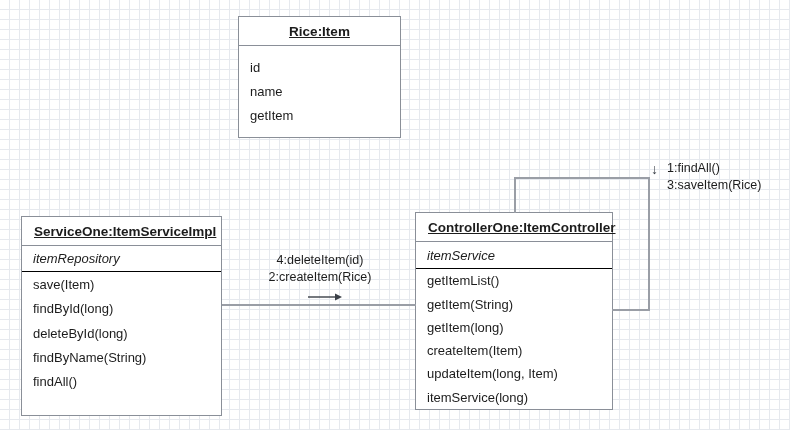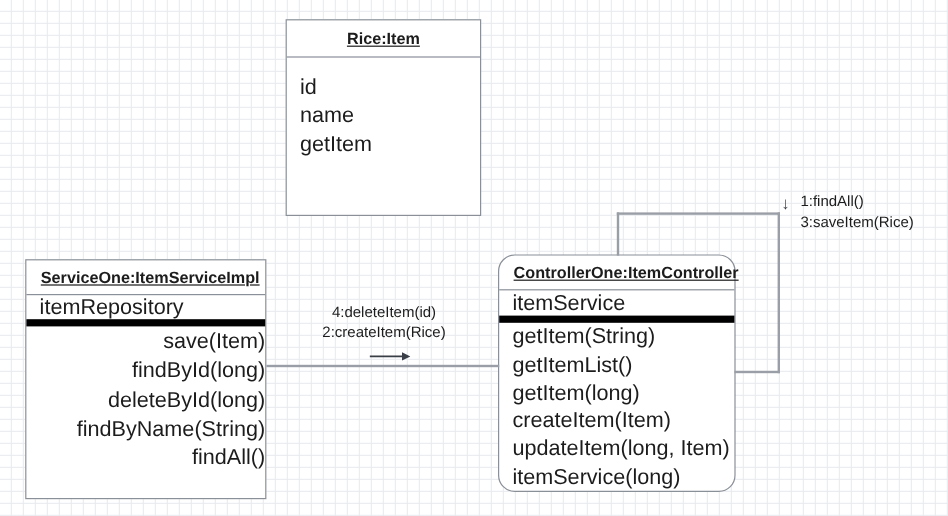--- a/index.html
+++ b/index.html
@@ -48,25 +48,25 @@
   }
   .uml-title.center { justify-content: center; }
   .uml-title.left { justify-content: flex-start; padding-left: 12px; }
 
   .uml-compartment {
     box-sizing: border-box;
     display: flex;
     flex-direction: column;
     justify-content: center;
   }
-  .uml-compartment.divided { border-bottom: 6px solid #000000; }
+  .uml-compartment.divided { border-bottom: 1px solid #000000; font-style: italic; }
 
   .uml-row {
     box-sizing: border-box;
-    font-size: 18px;
+    font-size: 13px;
     color: #1c1c1c;
     padding-left: 11px;
     display: flex;
     align-items: center;
     white-space: nowrap;
   }
 
   
   .conn {
     position: absolute;
@@ -95,51 +95,51 @@
   .arrow-right {
     position: absolute;
     display: block;
   }
 </style>
 </head>
 <body>
 
 <div id="canvas">
 
-  <div class="uml-box" style="left:238px; top:16px; width:163px; height:164px;">
+  <div class="uml-box" style="left:238px; top:16px; width:163px; height:122px;justify-content:center;">
     <div class="uml-title center" style="height:31px;">Rice:Item</div>
     <div class="uml-compartment" style="height:96px;">
       <div class="uml-row" style="height:24px;">id</div>
       <div class="uml-row" style="height:24px;">name</div>
       <div class="uml-row" style="height:24px;">getItem</div>
     </div>
   </div>
 
   <div class="uml-box" style="left:21px; top:216px; width:201px; height:200px;">
     <div class="uml-title left" style="height:29px;">ServiceOne:ItemServiceImpl</div>
     <div class="uml-compartment divided" style="height:26px;">
       <div class="uml-row" style="height:26px;">itemRepository</div>
     </div>
-    <div class="uml-compartment" style="height:122px;align-items:flex-end;">
+    <div class="uml-compartment" style="height:122px;">
       <div class="uml-row" style="height:24.5px;">save(Item)</div>
       <div class="uml-row" style="height:24.5px;">findById(long)</div>
       <div class="uml-row" style="height:24.5px;">deleteById(long)</div>
       <div class="uml-row" style="height:24.5px;">findByName(String)</div>
       <div class="uml-row" style="height:24.5px;">findAll()</div>
     </div>
   </div>
 
-  <div class="uml-box" style="left:415px; top:212px; width:198px; height:198px;border-radius:14px;">
+  <div class="uml-box" style="left:415px; top:212px; width:198px; height:198px;">
     <div class="uml-title left" style="height:29px;">ControllerOne:ItemController</div>
     <div class="uml-compartment divided" style="height:27px;">
       <div class="uml-row" style="height:27px;">itemService</div>
     </div>
     <div class="uml-compartment" style="height:140px;">
+      <div class="uml-row" style="height:23.5px;">getItemList()</div>
       <div class="uml-row" style="height:23.5px;">getItem(String)</div>
-      <div class="uml-row" style="height:23.5px;">getItemList()</div>
       <div class="uml-row" style="height:23.5px;">getItem(long)</div>
       <div class="uml-row" style="height:23.5px;">createItem(Item)</div>
       <div class="uml-row" style="height:23.5px;">updateItem(long, Item)</div>
       <div class="uml-row" style="height:23.5px;">itemService(long)</div>
     </div>
   </div>
 
   <div class="conn conn-h" style="left:222px; top:304px; width:194px;"></div>
 
   <svg class="arrow-right" style="left:308px; top:291px;" width="34" height="12" viewBox="0 0 34 12">

